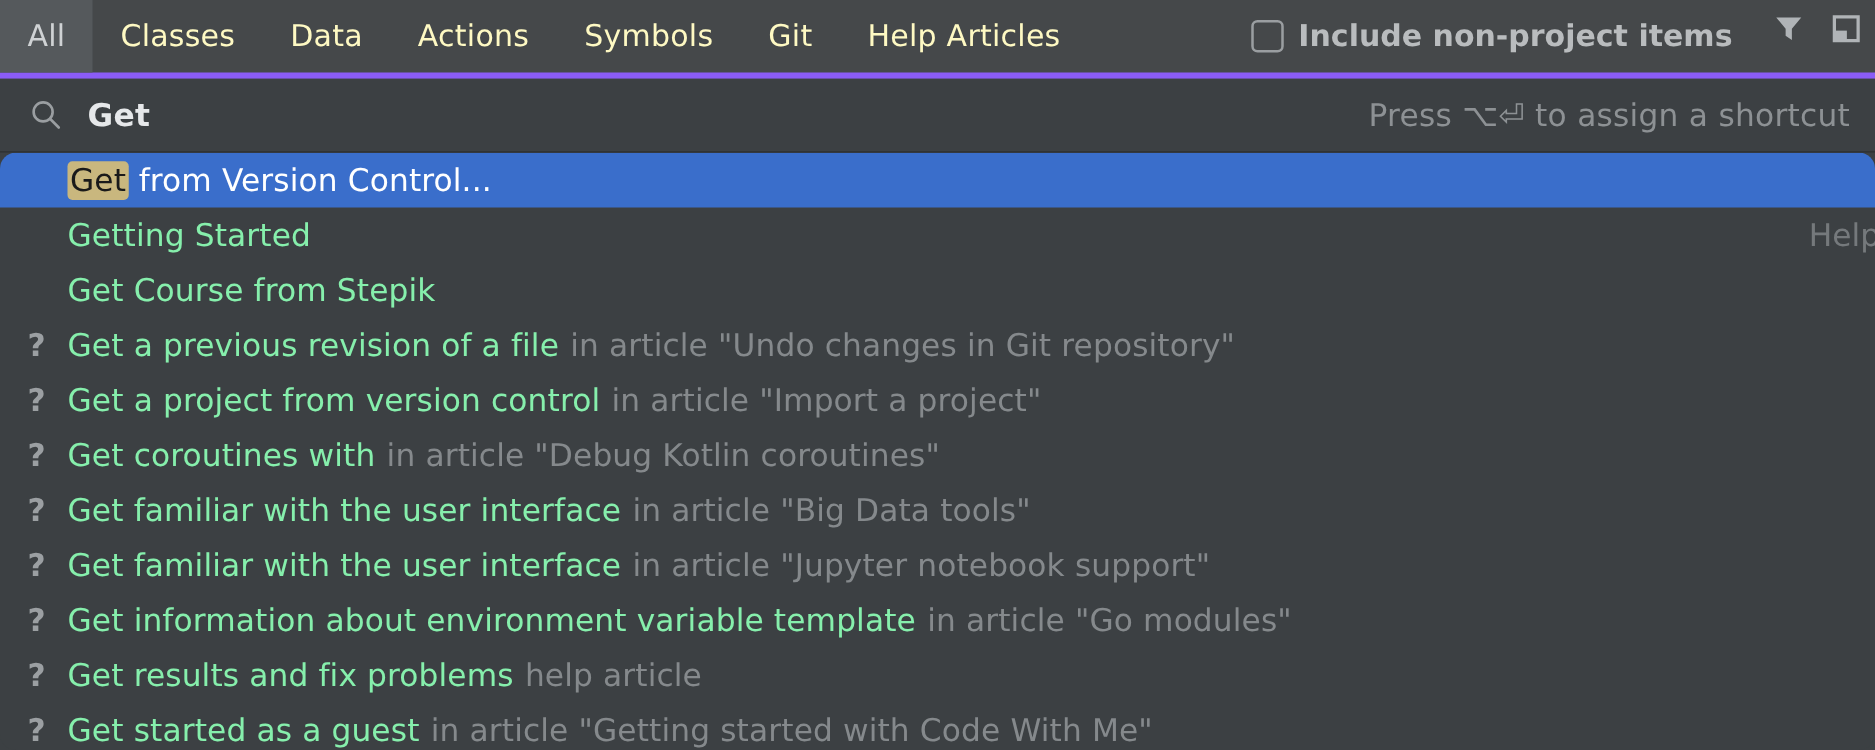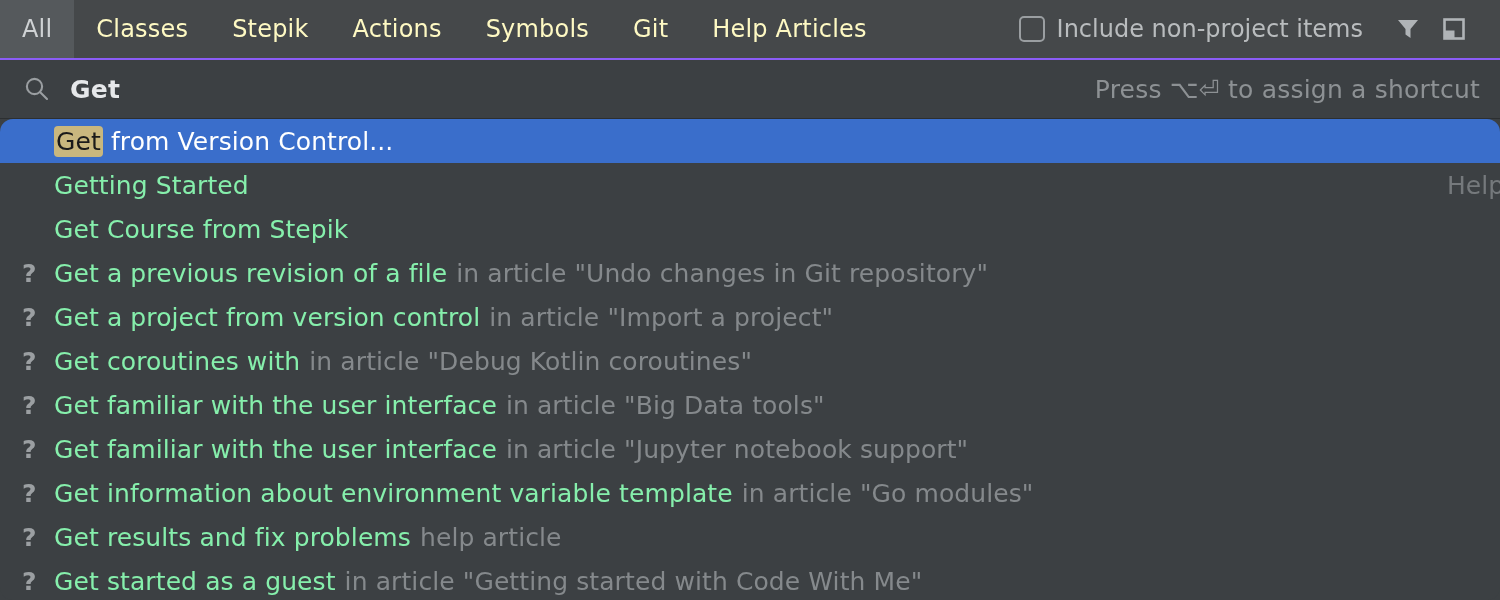--- a/index.html
+++ b/index.html
@@ -24,21 +24,21 @@
   }
 
   
   .tabbar {
     height: 58px;
     min-height: 58px;
     background: #45484a;
     display: flex;
     align-items: stretch;
     position: relative;
-    border-bottom: 2px solid #8b5cf6;
+    border-bottom: 5px solid #8b5cf6;
   }
   .tabs {
     display: flex;
     align-items: stretch;
   }
   .tab {
     display: flex;
     align-items: center;
     padding: 0 22px;
     color: #fef9c3;
@@ -47,23 +47,23 @@
     cursor: default;
     white-space: nowrap;
   }
   .tab.active {
     background: #55595c;
     color: #cfd2d4;
   }
   .tabbar-right {
     margin-left: auto;
     display: flex;
-    align-items: center;
-    padding-right: 23px;
+    padding-right: 0;
     gap: 0px;
+    font-weight: bold;
   }
   .cb-wrap {
     display: flex;
     align-items: center;
     gap: 12px;
     margin-right: 22px;
   }
   .checkbox {
     width: 26px;
     height: 26px;
@@ -190,21 +190,21 @@
 
   <div class="tabbar">
     <div class="tabs" id="tab-list">
         <div class="tab active">
           <span>All</span>
         </div>
         <div class="tab">
           <span>Classes</span>
         </div>
         <div class="tab">
-          <span>Stepik</span>
+          <span>Data</span>
         </div>
         <div class="tab">
           <span>Actions</span>
         </div>
         <div class="tab">
           <span>Symbols</span>
         </div>
         <div class="tab">
           <span>Git</span>
         </div>

